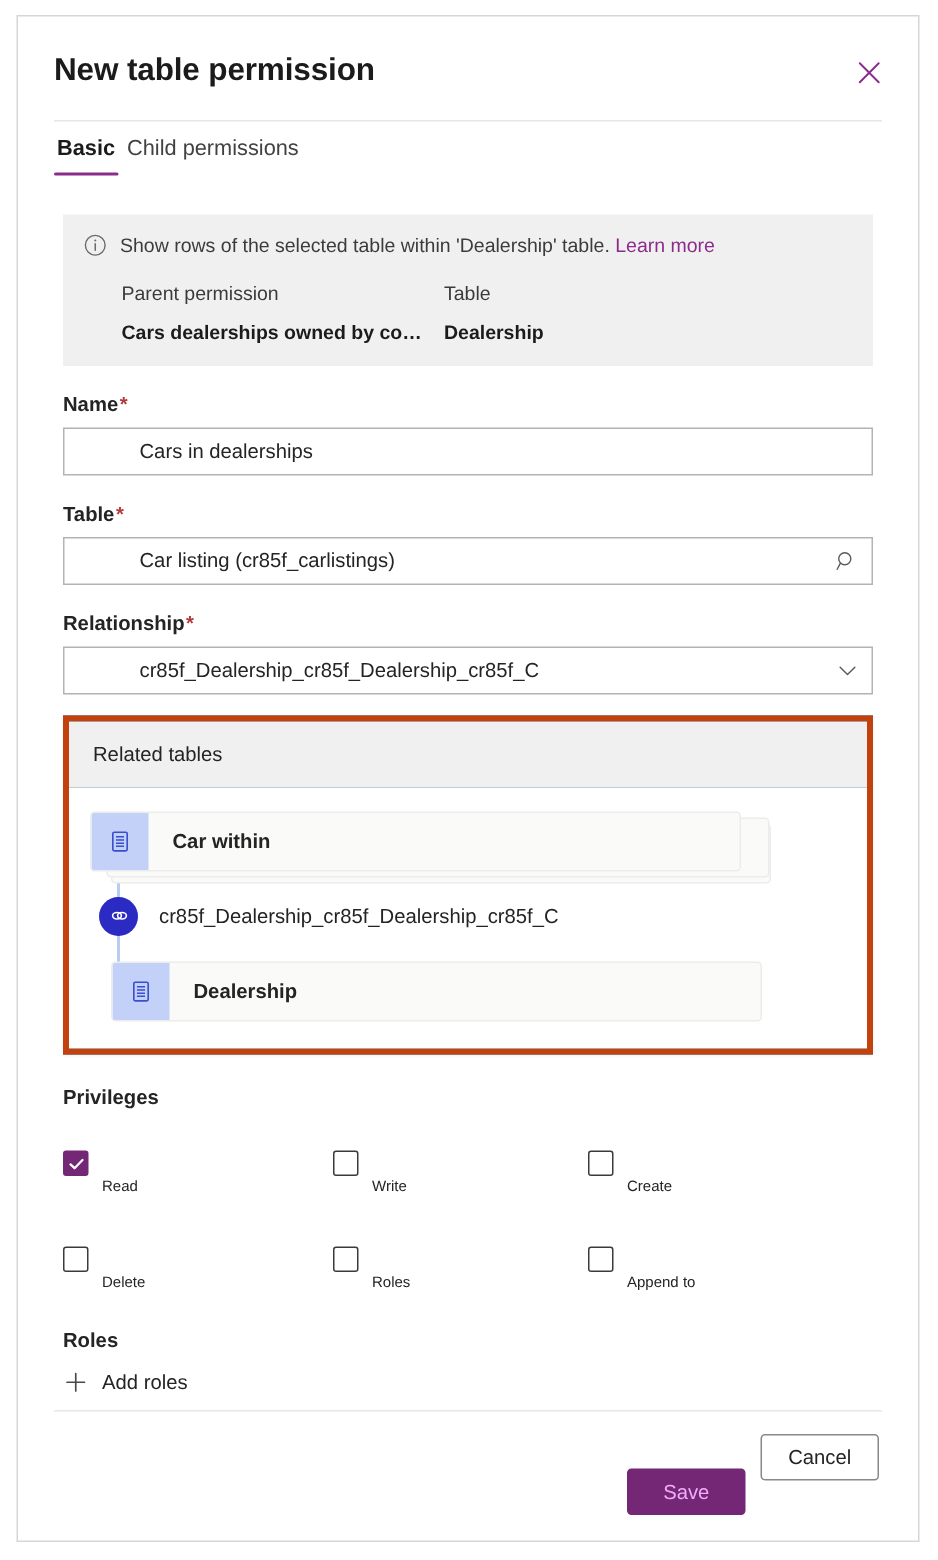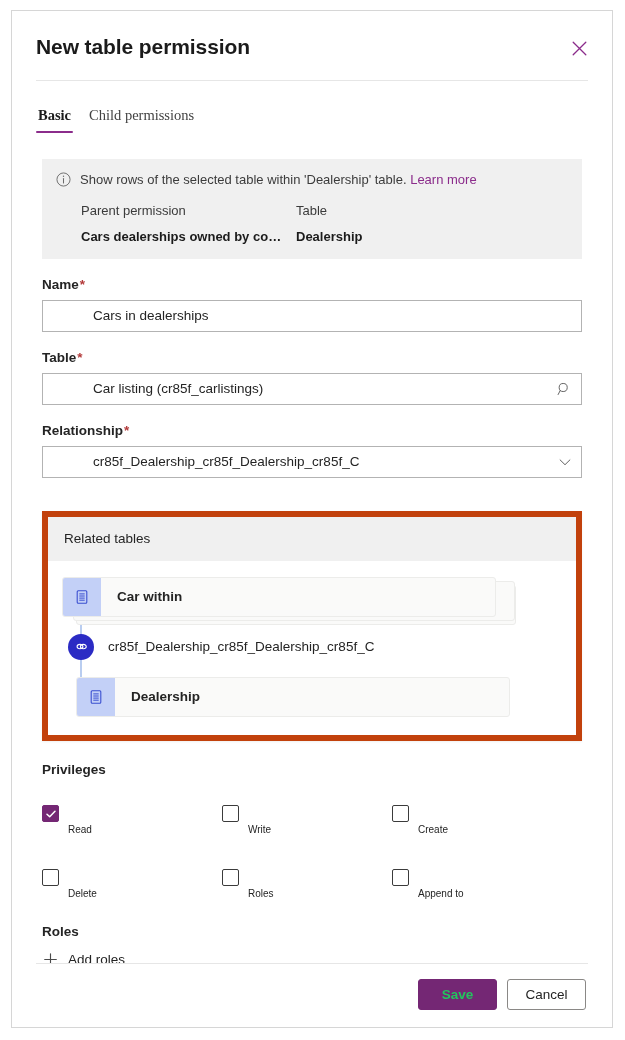--- a/index.html
+++ b/index.html
@@ -59,25 +59,24 @@
 
   .header-rule {
     margin: 19px 24px 0 24px;
     height: 1px;
     background: #e6e6e6;
   }
 
   
   .tabs {
     display: flex;
-    gap: 14px;
+    gap: 4px;
     padding: 0 24px;
-    margin-top: 20px;
+    margin-top: 4px;
     flex: none;
-    font-family: Liberation Serif, serif;
   }
   .tab {
     position: relative;
     font-size: 14.5px;
     color: #424242;
     padding: 4px 2px 10px 2px;
     cursor: pointer;
     line-height: 20px;
   }
   .tab.active {
@@ -195,22 +194,22 @@
     top: 50%;
     transform: translateY(-50%);
     display: flex;
     align-items: center;
     justify-content: center;
     cursor: pointer;
   }
 
   
   .related-card {
-    margin-top: 33px;
-    border: 6px solid #c2410c;
+    margin-top: 14px;
+    border: 4px solid #c2410c;
     background: #0c4a6e;
     box-sizing: border-box;
     box-shadow: 0 1px 2px rgba(0,0,0,0.06);
   }
   .related-head {
     background: #f0f0f0;
     padding: 13px 16px;
     font-size: 13.5px;
     color: #242424;
     line-height: 18px;
@@ -418,23 +417,24 @@
     min-width: 79px;
     font-size: 13.5px;
     font-family: "Liberation Sans", sans-serif;
     border-radius: 3px;
     cursor: pointer;
     padding: 0 16px;
     box-sizing: border-box;
   }
   .btn-primary {
     background: #742774;
-    color: #22c55e;
+    color: #f0abfc;
     border: 1px solid #742774;
-    font-weight: 700;
+    font-weight: 400;
+    margin-top: 23px;
   }
   .btn-secondary {
     background: #ffffff;
     color: #242424;
     border: 1px solid #8a8886;
   }
 </style>
 </head>
 <body>
 

